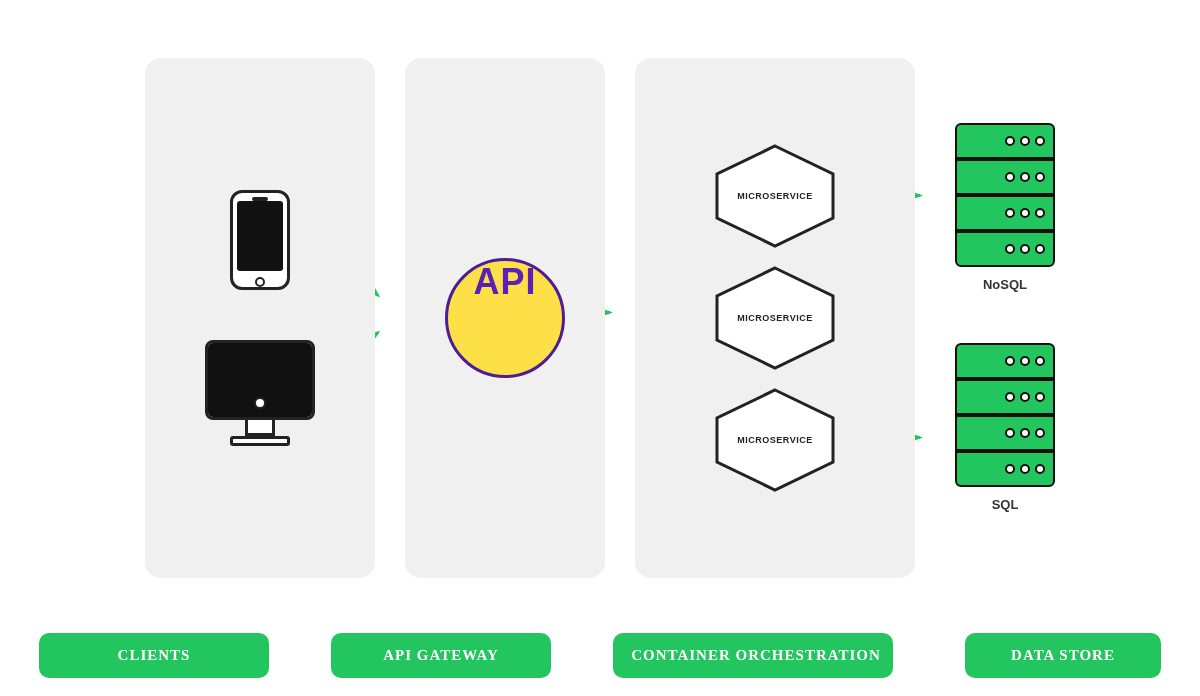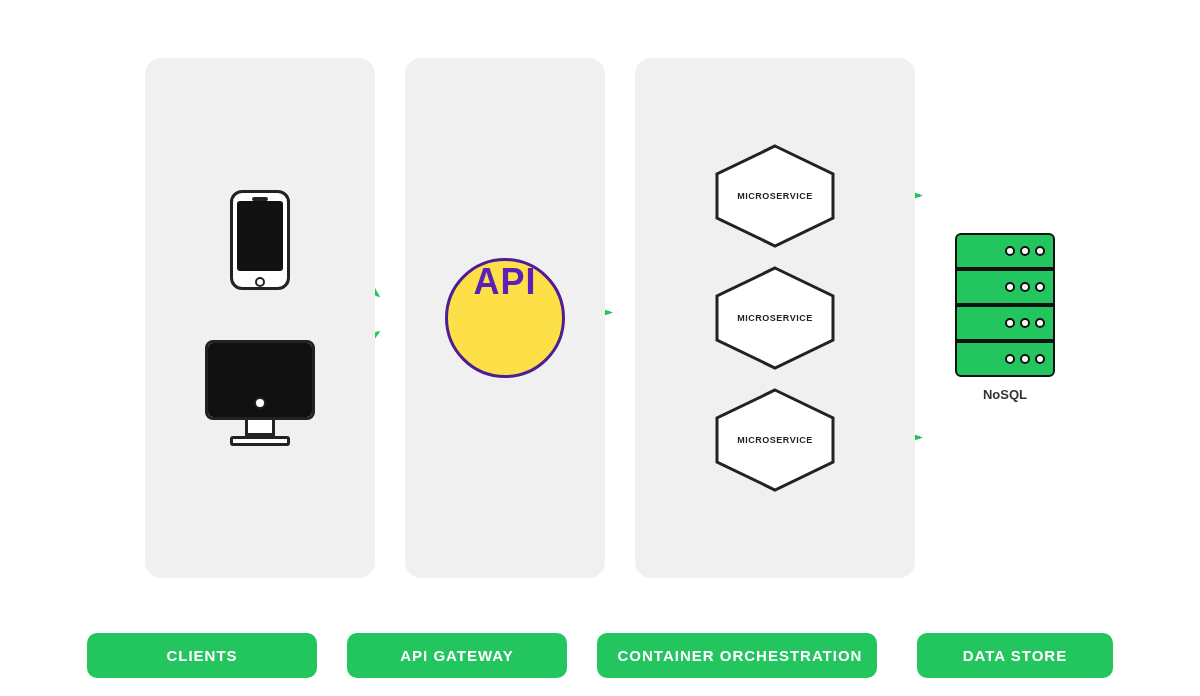--- a/index.html
+++ b/index.html
@@ -61,21 +61,22 @@
       max-width: 30px;
     }
     
     .labels-area {
       display: flex;
       flex-direction: row;
       align-items: center;
       justify-content: center;
       width: 100%;
       margin-top: 16px;
-      gap: 0px;
+      gap: 16px;
+      font-family: Liberation Serif, serif;
     }
     .label-btn {
       background: #22c55e;
       color: #fff;
       font-weight: 900;
       font-size: 15px;
       letter-spacing: 1px;
       border-radius: 10px;
       padding: 14px 0;
       text-align: center;
@@ -396,20 +397,45 @@
           </div>
           <div class="db-row">
             <div class="db-dot"></div>
             <div class="db-dot"></div>
             <div class="db-dot"></div>
           </div>
         </div>
         <span class="db-label">NoSQL</span>
       </div>
 
+      <div class="db-group">
+        <div class="db-stack">
+          <div class="db-row">
+            <div class="db-dot"></div>
+            <div class="db-dot"></div>
+            <div class="db-dot"></div>
+          </div>
+          <div class="db-row">
+            <div class="db-dot"></div>
+            <div class="db-dot"></div>
+            <div class="db-dot"></div>
+          </div>
+          <div class="db-row">
+            <div class="db-dot"></div>
+            <div class="db-dot"></div>
+            <div class="db-dot"></div>
+          </div>
+          <div class="db-row">
+            <div class="db-dot"></div>
+            <div class="db-dot"></div>
+            <div class="db-dot"></div>
+          </div>
+        </div>
+        <span class="db-label">SQL</span>
+      </div>
     </div>
 
   </div>
 
   <div class="labels-area">
     <div class="label-btn label-clients">
       <span>CLIENTS</span>
     </div>
     <div class="label-spacer"></div>
     <div class="label-btn label-gateway">

